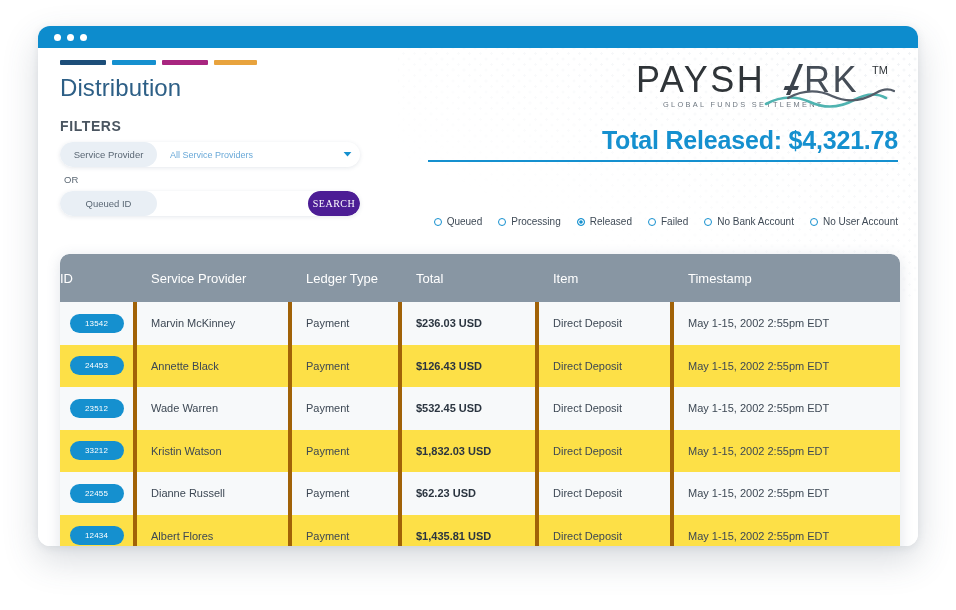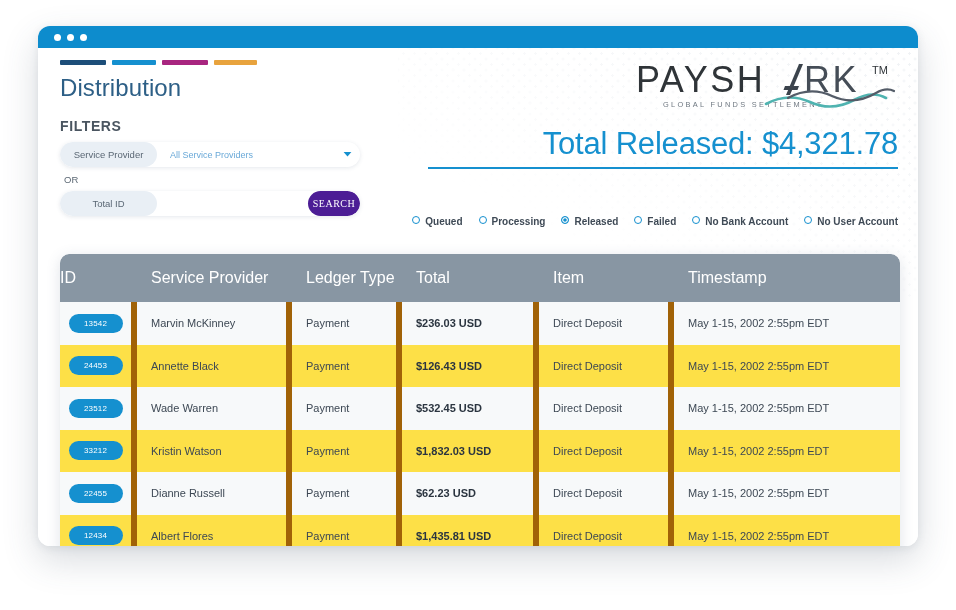--- a/index.html
+++ b/index.html
@@ -165,22 +165,22 @@
     right: 20px; top: 14px;
     width: 470px;
     text-align: right;
   }
 
   #logo-wrap { display: flex; justify-content: flex-end; }
   #logo-svg { display: block; }
 
   #total-released {
     margin-top: 16px;
-    font-size: 31px;
-    font-weight: 400;
+    font-size: 25px;
+    font-weight: 700;
     color: #1590cf;
     letter-spacing: -0.2px;
     white-space: nowrap;
   }
   #total-rule {
     margin-top: 5px;
     height: 2px;
     background: #1590cf;
     width: 100%;
   }
@@ -188,24 +188,23 @@
   
   #status-filters {
     position: absolute;
     right: 20px; top: 168px;
     display: flex;
     align-items: center;
     gap: 16px;
   }
   .radio-opt {
     display: flex;
-    align-items: flex-start;
+    align-items: center;
     gap: 5px;
     cursor: pointer;
-    font-weight: bold;
   }
   .radio-mark {
     width: 8px; height: 8px;
     border-radius: 50%;
     border: 1.2px solid #1590cf;
     background: #ffffff;
     flex: 0 0 auto;
   }
   .radio-opt.selected .radio-mark {
     background: #1590cf;
@@ -232,38 +231,38 @@
   .tbl-row {
     display: flex;
     align-items: center;
   }
   #tbl-head {
     height: 48px;
     background: #8896a3;
     border-radius: 9px 9px 0 0;
   }
   .th {
-    font-size: 16px;
+    font-size: 13px;
     color: #ffffff;
     font-weight: 400;
     padding-left: 14px;
   }
   .tbody-row {
     height: 42.5px;
     background: #fde047;
   }
   .tbody-row.odd { background: #f7f9fa; }
   .td {
     font-size: 11px;
     color: #3d4854;
     padding-left: 14px;
     height: 100%;
     display: flex;
     align-items: center;
-    border-right: 6px solid #a16207;
+    border-right: 4px solid #a16207;
   }
   .td:last-child { border-right: none; }
   .td.amount { font-weight: 700; color: #2b3540; }
 
   
   .c-id    { width: 77px; flex: 0 0 77px; justify-content: center; padding-left: 0; }
   .c-prov  { width: 155px; flex: 0 0 155px; }
   .c-ltype { width: 110px; flex: 0 0 110px; }
   .c-total { width: 137px; flex: 0 0 137px; }
   .c-item  { width: 135px; flex: 0 0 135px; }
@@ -317,21 +316,21 @@
         <div id="provider-caret">
           <svg width="9" height="7" viewBox="0 0 9 7">
               <path d="M0.6 1 L4.5 5.6 L8.4 1 Z" fill="#1590cf"></path>
             </svg>
         </div>
       </div>
 
       <div id="or-label">OR</div>
 
       <div class="filter-row">
-        <div class="filter-tag">Total ID</div>
+        <div class="filter-tag">Queued ID</div>
         <input id="ledger-input" type="text" placeholder="" style="">
         <button id="search-button">SEARCH</button>
       </div>
     </div>
 
     <div id="right-panel">
 
       <div id="logo-wrap">
         <svg id="logo-svg" width="262" height="48" viewBox="0 0 262 48">
           <g fill="#2f3438" font-family="Liberation Sans, sans-serif" font-size="36" letter-spacing="2.5">

